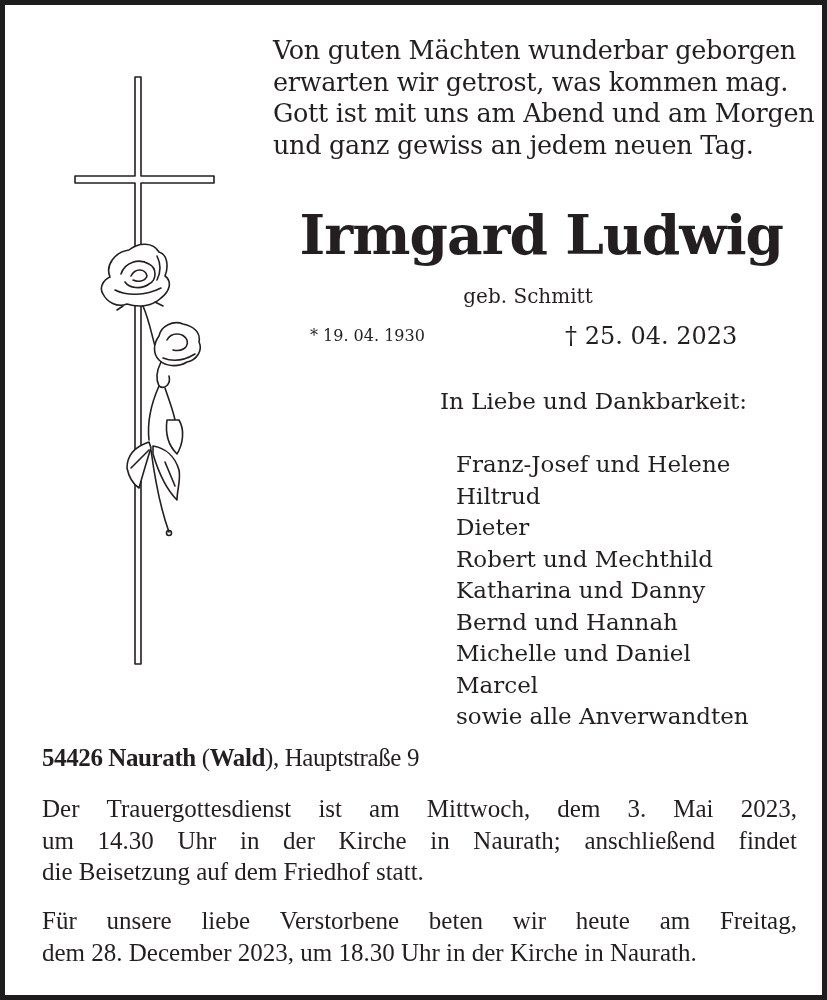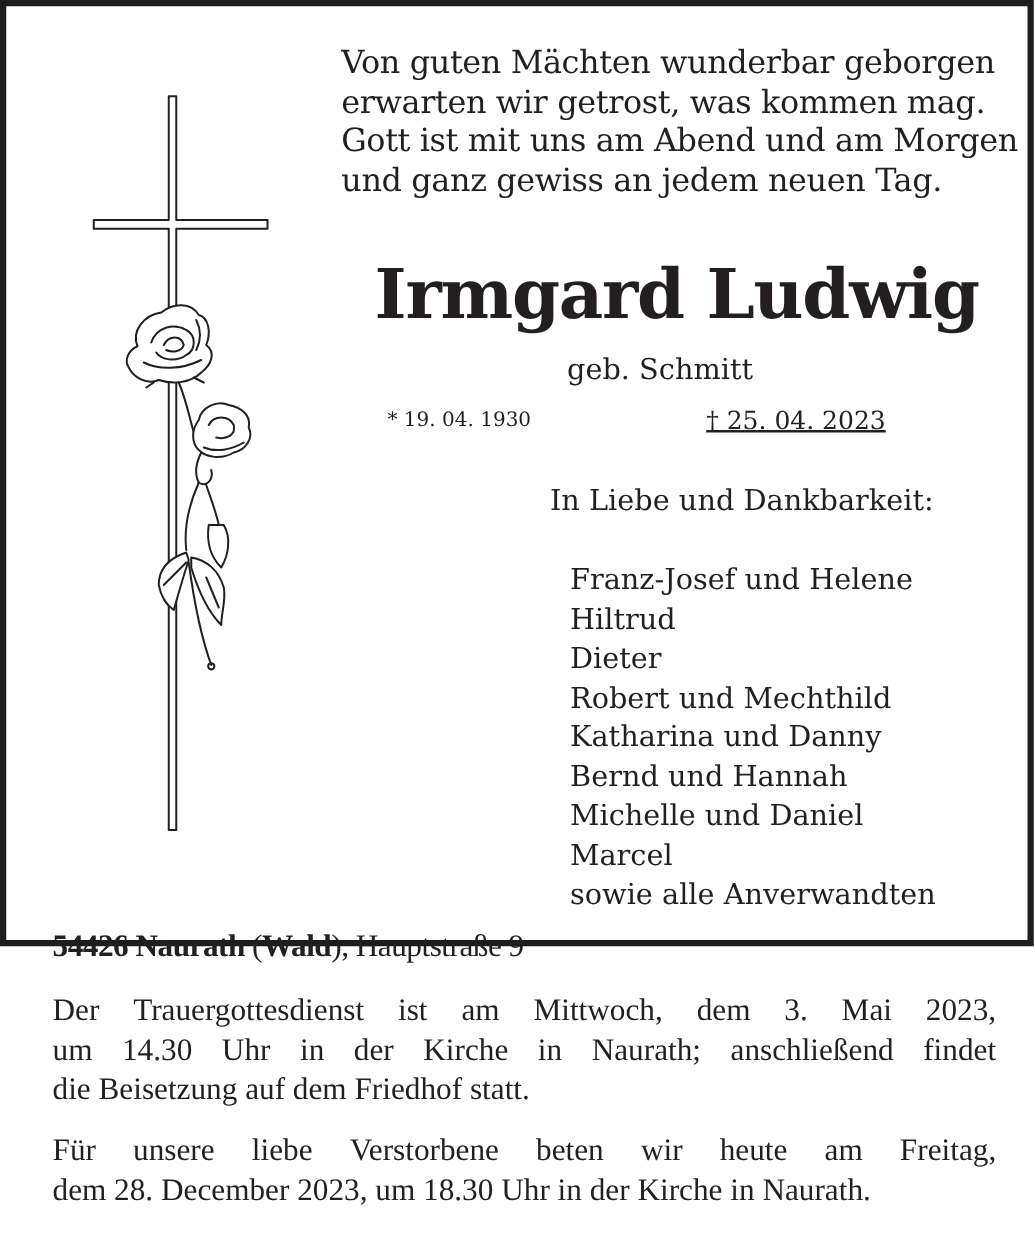--- a/index.html
+++ b/index.html
@@ -1,19 +1,19 @@
 <!DOCTYPE html>
 <html><head>
 <meta charset="utf-8">
 <style>
   html, body { margin: 0; padding: 0; background: #fff; }
   body { width: 827px; height: 1000px; overflow: hidden; }
   .frame {
     position: absolute; left: 0; top: 0;
-    width: 827px; height: 757px;
+    width: 827px; height: 1000px;
     box-sizing: border-box;
     border: 5px solid #1e1c1c;
     background: #fff;
     color: #231f20;
     font-family: "DejaVu Serif", serif;
   }
   .verse {
     position: absolute; left: 268px; top: 30px;
     font-size: 25.5px; line-height: 31.5px;
     letter-spacing: -0.3px;
@@ -22,24 +22,24 @@
   .verse div { white-space: nowrap; }
   .cross-art { position: absolute; left: 60px; top: 65px; width: 160px; height: 600px; }
   .name {
     position: absolute; left: 268px; top: 190px; width: 510px;
     font-family: "DejaVu Serif", serif; font-weight: bold;
     font-size: 55px; line-height: 80px; text-align: right;
     letter-spacing: -1px; white-space: nowrap;
   }
   .maiden {
     position: absolute; left: 268px; top: 276px; width: 510px;
-    text-align: center; font-size: 23px; line-height: 30px;
+    text-align: center; font-size: 20px; line-height: 30px;
   }
   .birth { position: absolute; left: 305px; top: 315px; font-size: 16px; line-height: 32px; white-space: nowrap; }
-  .death { position: absolute; left: 560px; top: 315px; font-size: 20px; line-height: 32px; white-space: nowrap; text-decoration: underline; }
+  .death { position: absolute; left: 560px; top: 315px; font-size: 24px; line-height: 32px; white-space: nowrap; }
   .thanks { position: absolute; left: 435px; top: 380px; font-size: 23px; line-height: 32px; white-space: nowrap; }
   .mourners { position: absolute; left: 435px; top: 428px; font-size: 23px; line-height: 31.5px; margin: 16px; padding: 0; list-style: none; }
   .mourners li { white-space: nowrap; }
   .address {
     position: absolute; left: 37px; top: 737px;
     font-family: "Liberation Serif", serif; font-size: 25px; line-height: 32px;
     letter-spacing: -0.4px; white-space: nowrap;
   }
   .address b { font-weight: bold; }
   .para {

